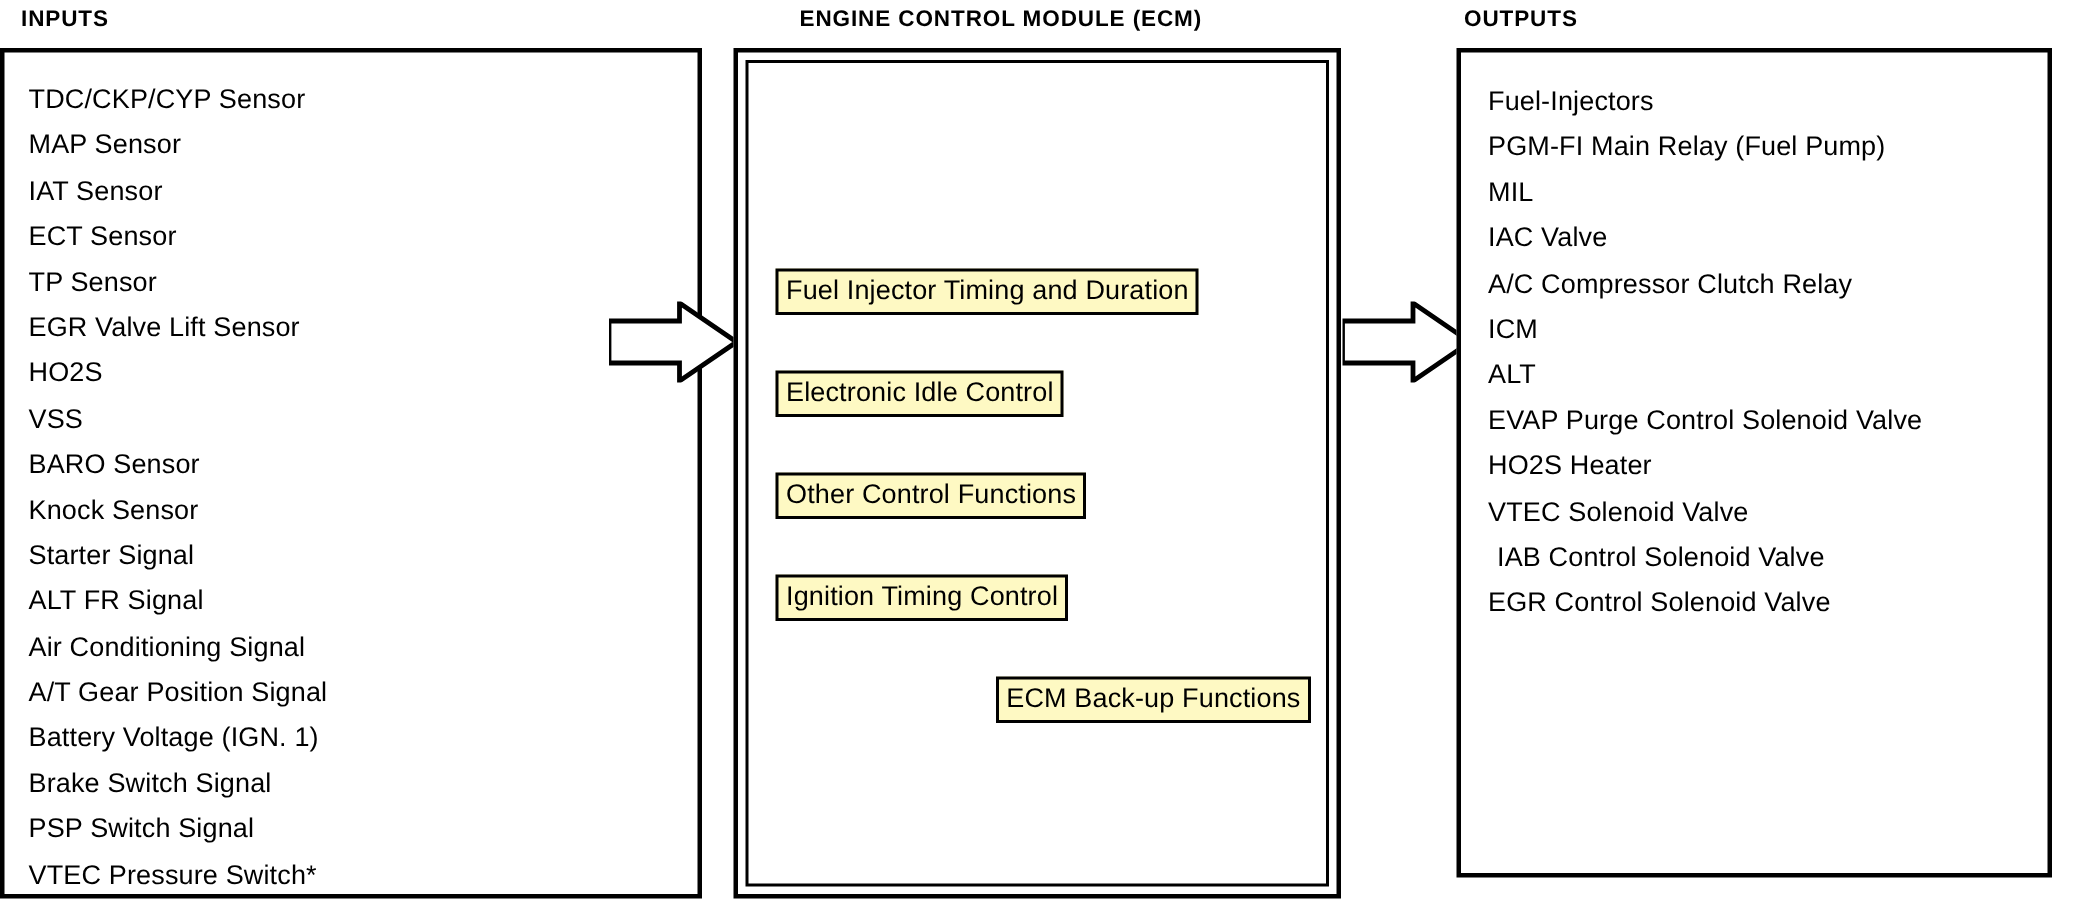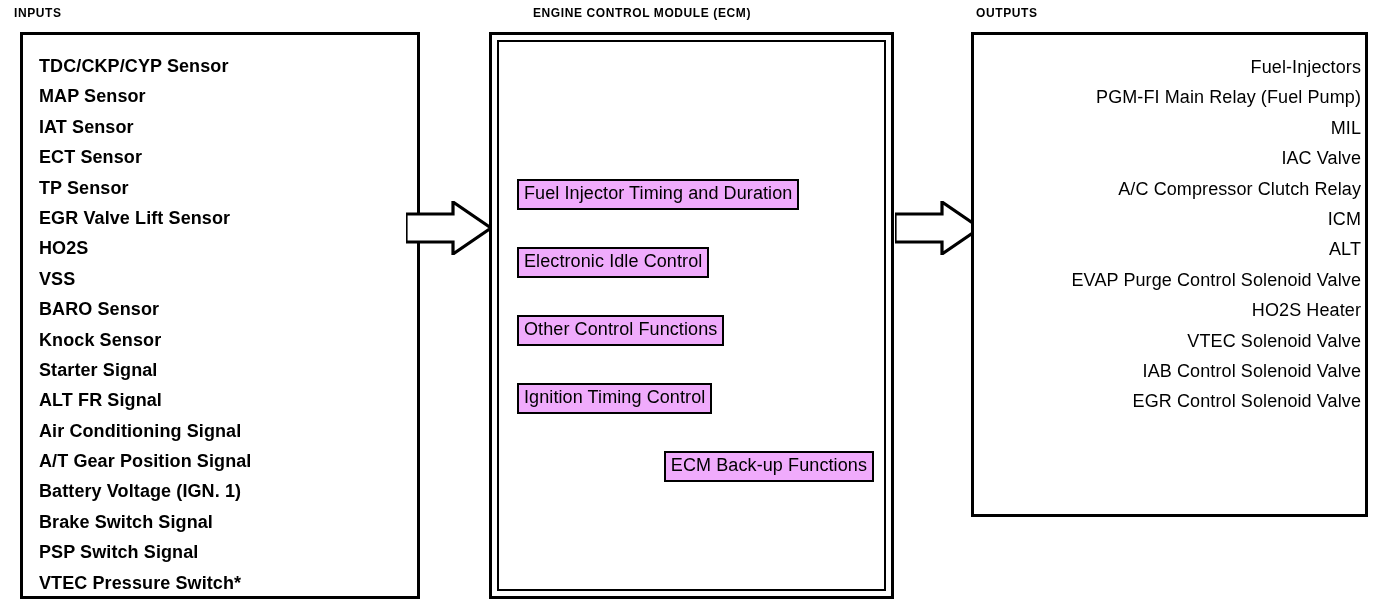--- a/index.html
+++ b/index.html
@@ -13,39 +13,39 @@
     position: relative;
     overflow: hidden;
     font-family: "Liberation Sans", sans-serif;
     color: #000000;
     -webkit-font-smoothing: none;
   }
 
   
   .col-header {
     position: absolute;
-    font-size: 12px;
+    font-size: 15px;
     font-weight: 600;
     letter-spacing: 0.6px;
     white-space: nowrap;
     line-height: 20px;
   }
   #hdr-inputs  { left: 14px;  top: 3px; }
   #hdr-ecm     { left: 533px; top: 3px; }
   #hdr-outputs { left: 976px; top: 3px; }
 
   
   .panel {
     position: absolute;
     border: 3px solid #000;
     box-sizing: border-box;
     background: #fff;
   }
-  #inputs-panel  { left: 20px;   top: 32px; width: 400px; height: 567px; font-weight: bold; }
-  #outputs-panel { left: 971px; top: 32px; width: 397px; height: 485px; text-align: right; }
+  #inputs-panel  { left: 0;   top: 32px; width: 468px; height: 567px; }
+  #outputs-panel { left: 971px; top: 32px; width: 397px; height: 553px; }
 
   
   #ecm-panel {
     left: 489px; top: 32px; width: 405px; height: 567px;
     border: 3px solid #000;
   }
   #ecm-inner {
     position: absolute;
     left: 5px; top: 5px; right: 5px; bottom: 5px;
     border: 2px solid #000;
@@ -81,21 +81,21 @@
     right: 10px;
   }
   .fn-box {
     display: inline-block;
     border: 2px solid #000;
     padding: 1px 5px 3px 5px;
     font-size: 18px;
     line-height: 23px;
     white-space: nowrap;
     letter-spacing: 0.1px;
-    background: #f0abfc;
+    background: #fef9c3;
   }
   .fn-row { margin-bottom: 37px; }
   .fn-row:last-child { margin-bottom: 0; text-align: right; }
 
   
   .arrow {
     position: absolute;
     top: 201px;
     width: 86px;
     height: 54px;

